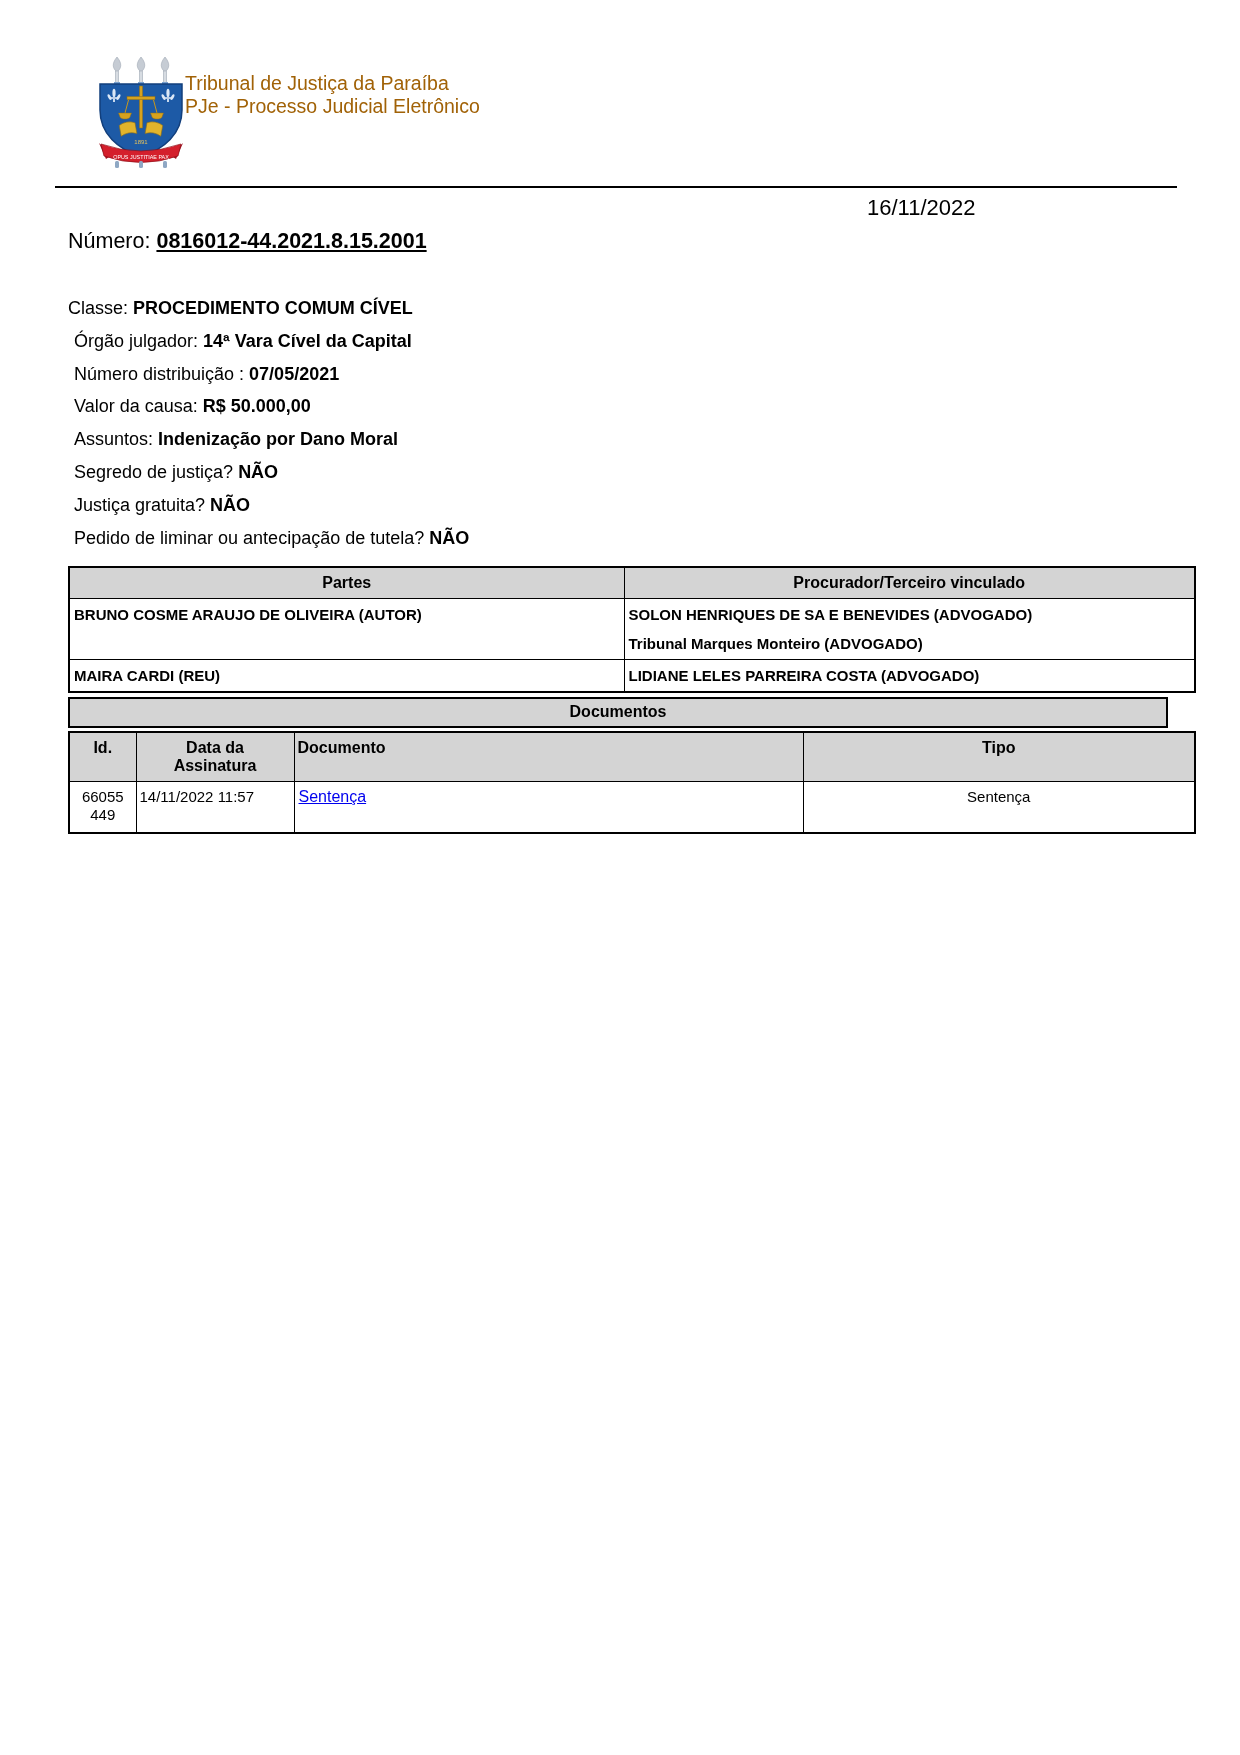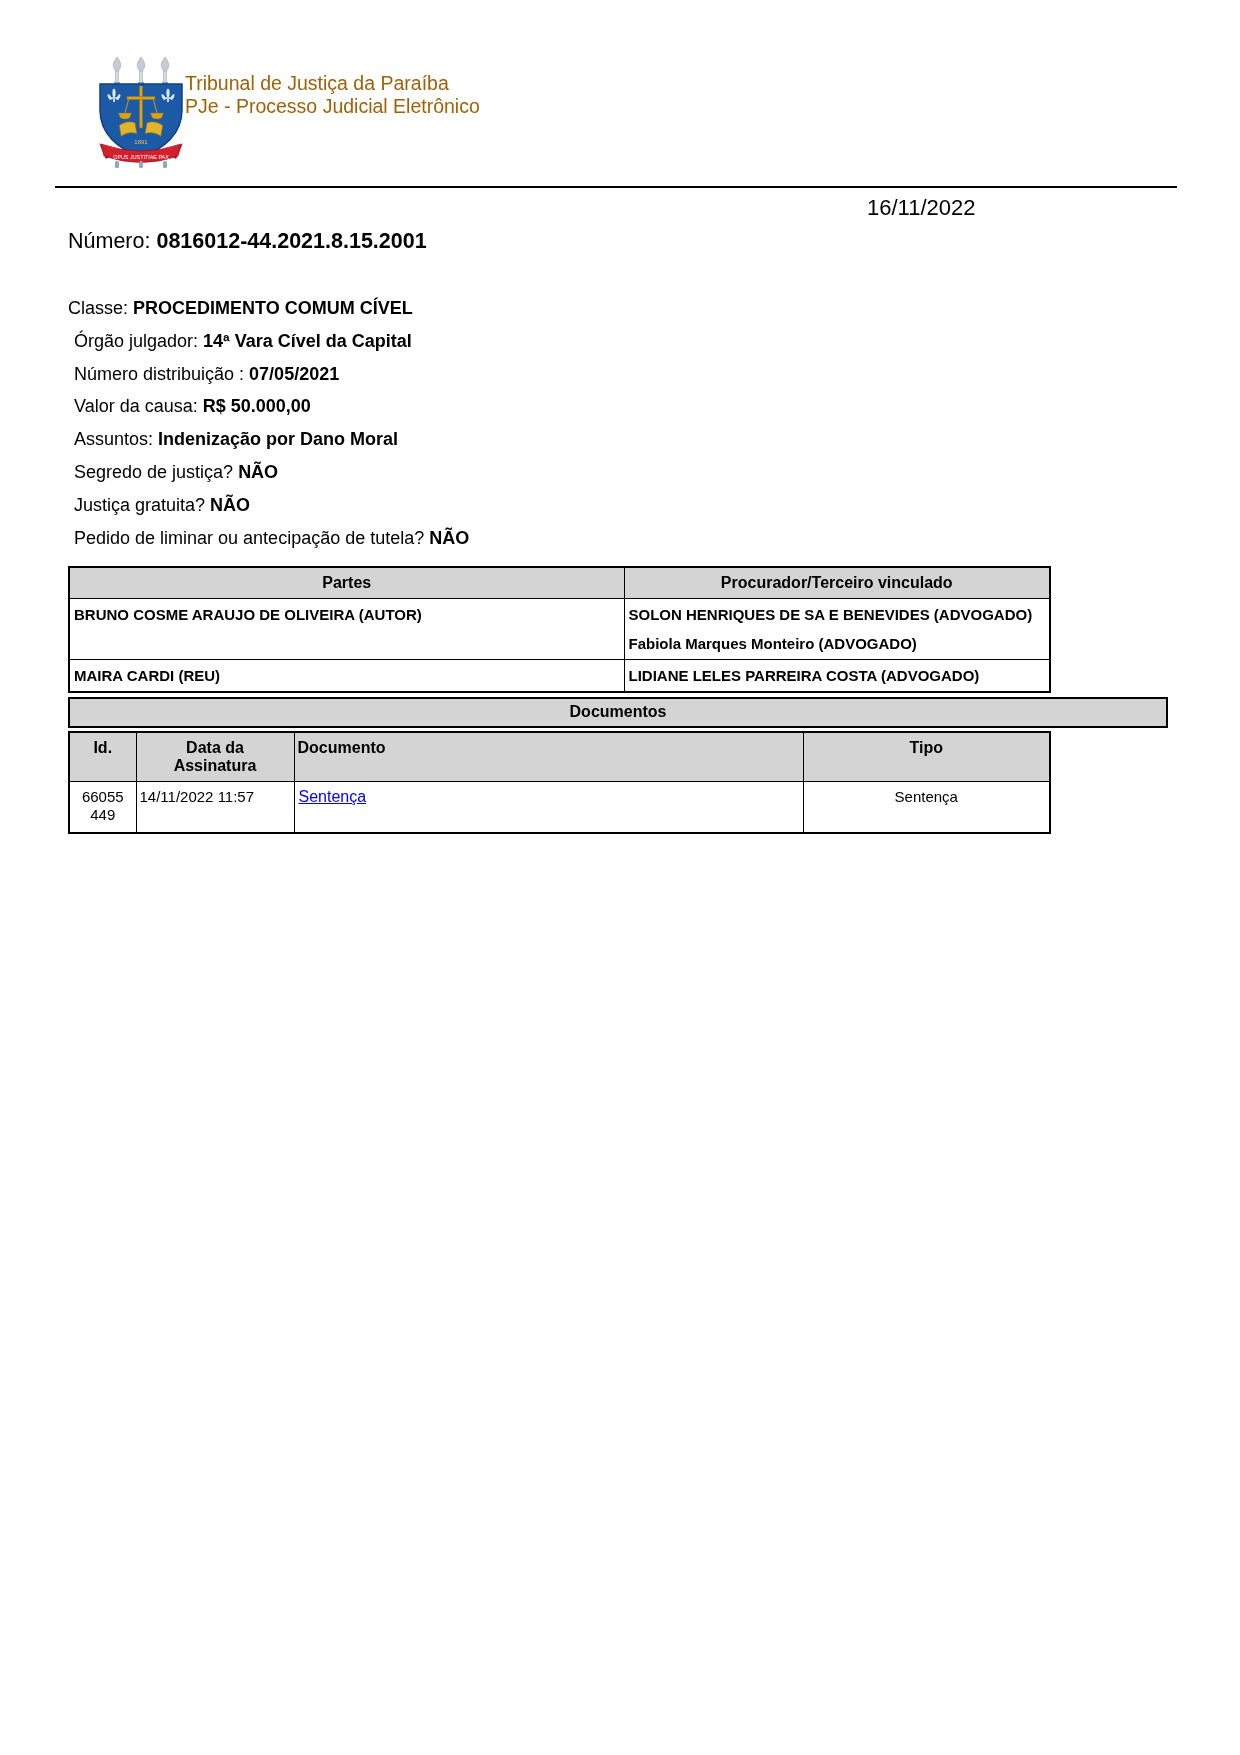--- a/index.html
+++ b/index.html
@@ -8,28 +8,28 @@
     font-family:"Liberation Sans","DejaVu Sans",sans-serif; color:#000;
     overflow:hidden;
   }
   
   .logo { position:absolute; left:92px; top:55px; width:98px; height:114px; }
   .titles { position:absolute; left:185px; top:72px; font-size:19.5px; line-height:23px; color:#a16207; }
   .rule { position:absolute; left:55px; top:186px; width:1122px; height:2px; background:#000; }
   .date { position:absolute; left:867px; top:195px; width:300px; text-align:left; font-size:22px; }
   
   .numero { position:absolute; left:68px; top:229px; font-size:21.5px; }
-  .numero b { font-weight:bold; }
+  .numero b { font-weight:bold;text-decoration:underline; }
   .fields { position:absolute; left:68px; top:292px; font-size:18px; }
   .field-line { height:32.8px; line-height:32.8px; white-space:nowrap; }
   .field-line.indent { padding-left:6px; }
   .field-line b { font-weight:bold;margin-top:25px; }
   
   .tables { position:absolute; left:68px; top:566px; width:1100px; }
-  table { border-collapse:collapse; width:983px; table-layout:fixed; }
+  table { border-collapse:collapse; width:1128px; table-layout:fixed; }
   table, th, td { border:1px solid #000; }
   table { border-width:2px; }
   th {
     background:var(--table-header-bg,#d4d4d4); font-size:16px; font-weight:bold;
     padding:6px 4px; text-align:center; vertical-align:top;
   }
   td { font-size:15px; vertical-align:top; padding:1px 4px; }
   .partes td { font-weight:bold; }
   .party-line, .proc-line { padding:6px 0; line-height:17px; }
   .col-partes { width:555px; }
@@ -184,21 +184,21 @@
           <tr>
         <th>Partes</th>
         <th>Procurador/Terceiro vinculado</th>
       </tr>
       <tr>
         <td>
           <div class="party-line">BRUNO COSME ARAUJO DE OLIVEIRA (AUTOR)</div>
         </td>
         <td>
           <div class="proc-line">SOLON HENRIQUES DE SA E BENEVIDES (ADVOGADO)</div>
-          <div class="proc-line">Fabiola Marques Monteiro (ADVOGADO)</div>
+          <div class="proc-line">Tribunal Marques Monteiro (ADVOGADO)</div>
         </td>
       </tr>
       <tr>
         <td>
           <div class="party-line">MAIRA CARDI (REU)</div>
         </td>
         <td>
           <div class="proc-line">LIDIANE LELES PARREIRA COSTA (ADVOGADO)</div>
         </td>
       </tr>

